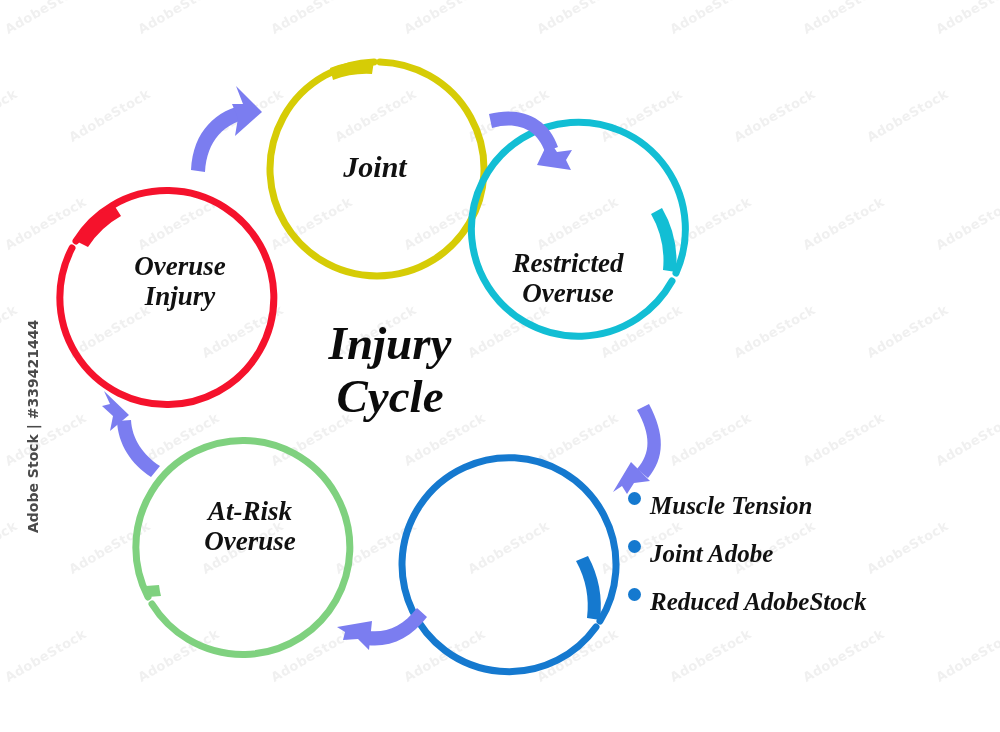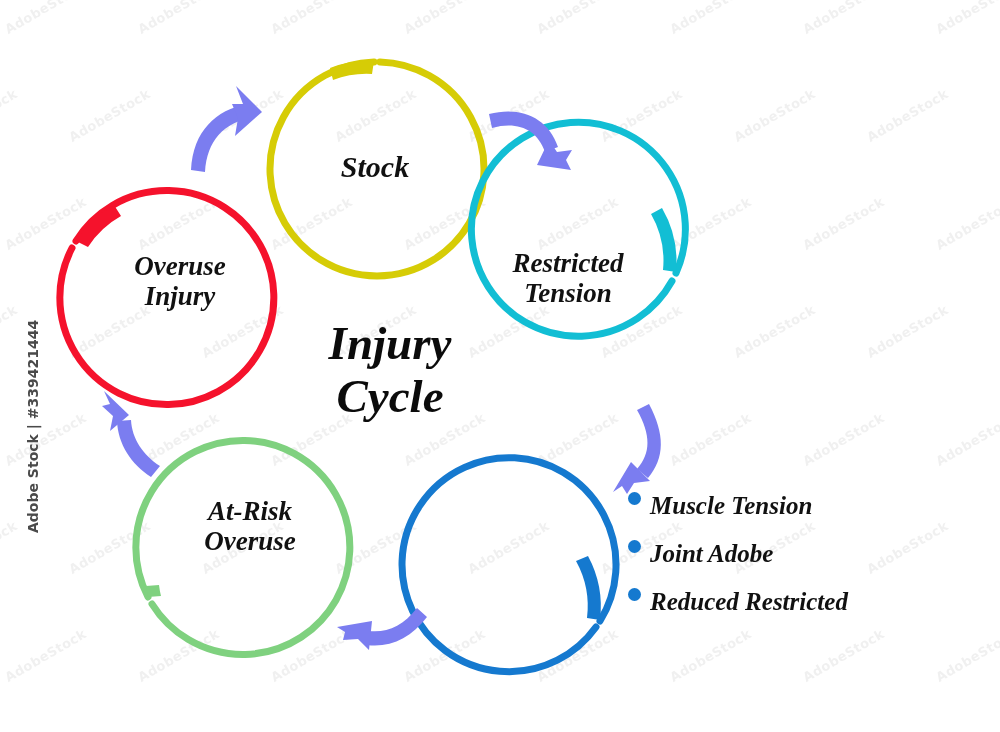--- a/index.html
+++ b/index.html
@@ -255,41 +255,41 @@
 
     <g>
       <path d="M 151 477
                C 131 464, 118 444, 117 421
                L 131 420
                C 132 439, 143 455, 160 466 Z" fill="#7B7DF0"></path>
       <path d="M 104 391 L 129 415 L 110 431 L 113 416 L 102 406 L 110 404 Z" fill="#7B7DF0"></path>
     </g>
   </svg>
 
-  <div class="node-label n-pain">Stock</div>
+  <div class="node-label n-pain">Joint</div>
   <div class="node-label n-restr">Restricted
-Tension</div>
+Overuse</div>
   <div class="node-label n-atrisk">At-Risk
 Overuse</div>
   <div class="node-label n-overuse">Overuse
 Injury</div>
 
   <div class="center-title">Injury
 Cycle</div>
 
   <div class="bullets">
     <div class="bullet-row">
       <span class="bullet-dot"></span>
       <span class="bullet-text">Muscle Tension</span>
     </div>
     <div class="bullet-row">
       <span class="bullet-dot"></span>
       <span class="bullet-text">Joint Adobe</span>
     </div>
     <div class="bullet-row">
       <span class="bullet-dot"></span>
-      <span class="bullet-text">Reduced Restricted</span>
+      <span class="bullet-text">Reduced AdobeStock</span>
     </div>
   </div>
 
   <div class="wm-side">Adobe Stock | #339421444</div>
 
 </div>
 
 </body></html>

